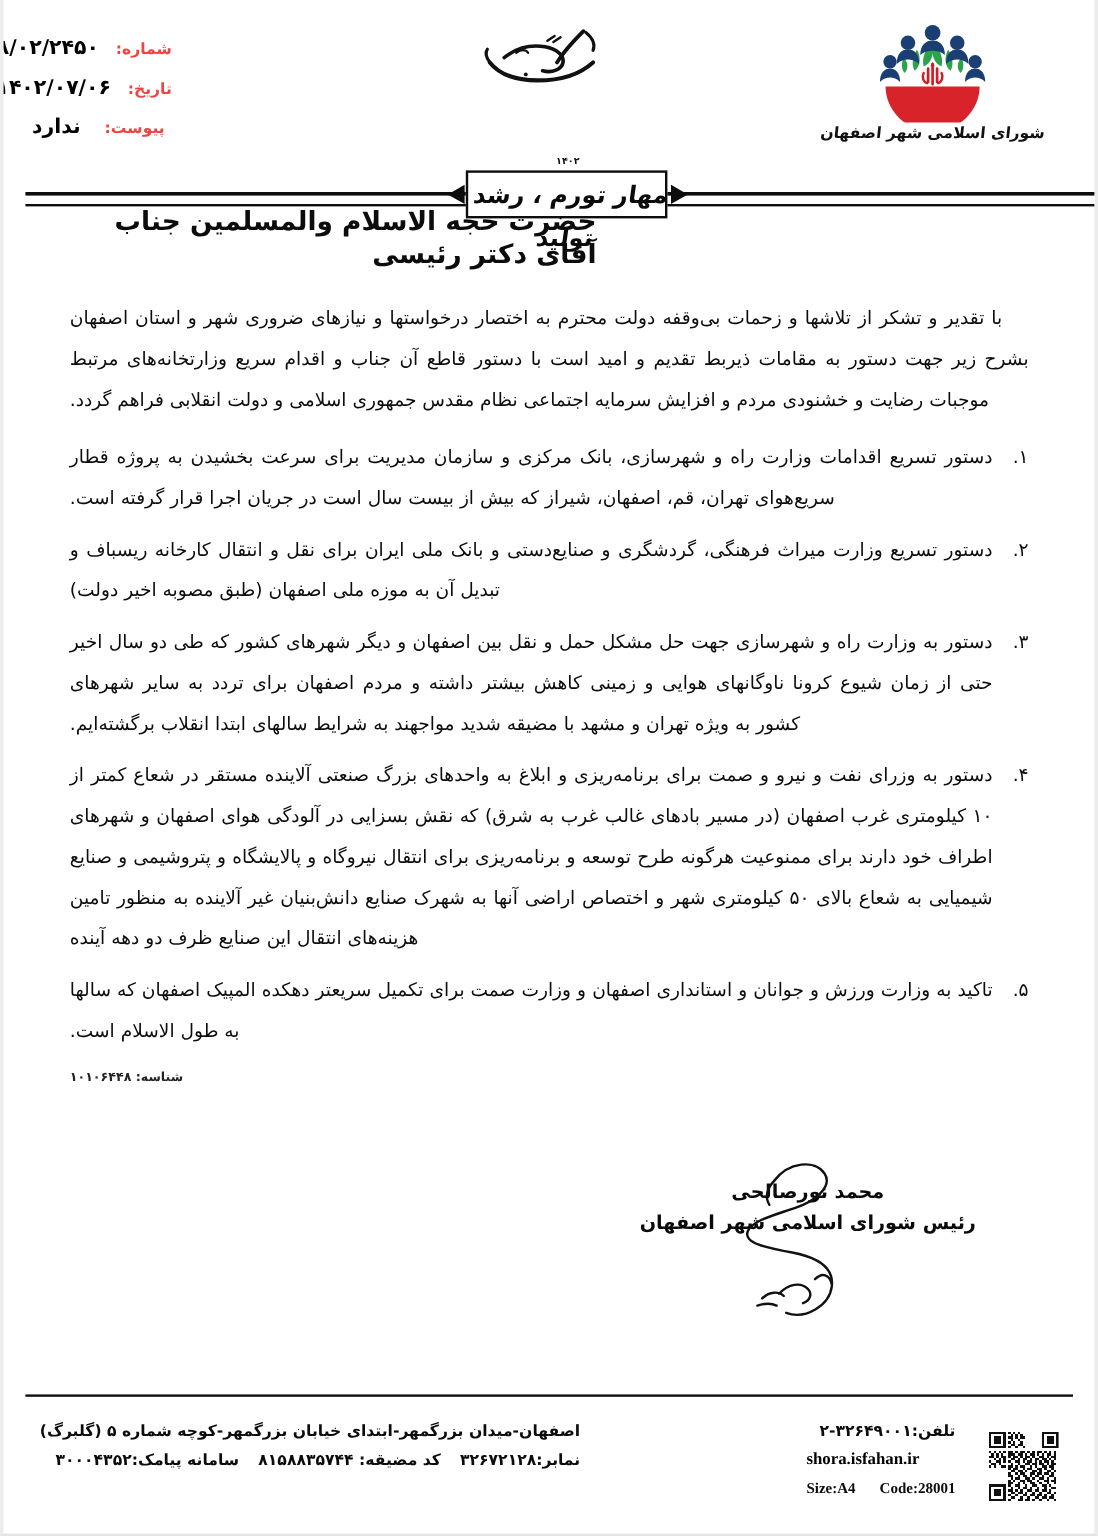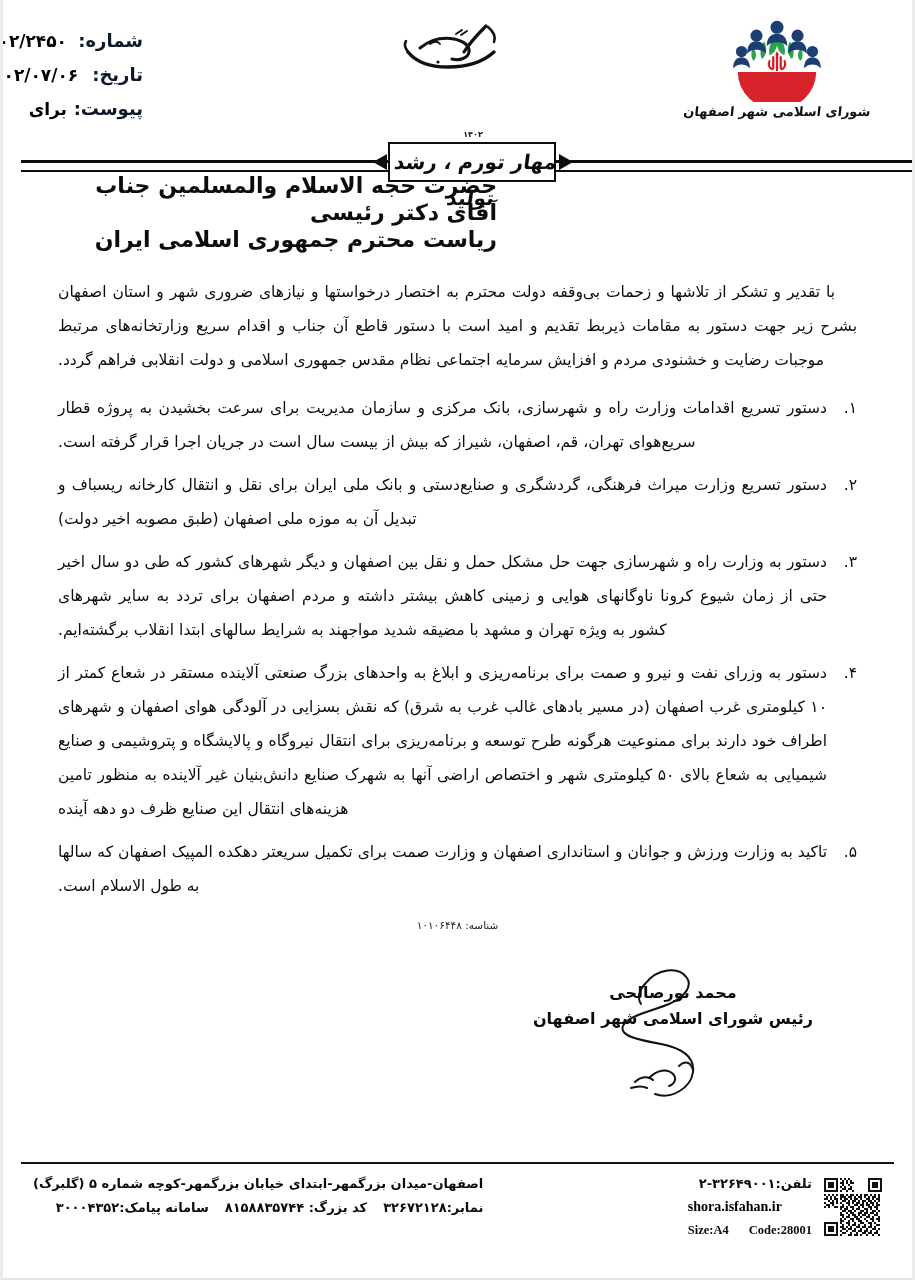--- a/index.html
+++ b/index.html
@@ -40,22 +40,22 @@
   }
   .hdr-row {
     display: flex;
     flex-direction: row;
     align-items: baseline;
     justify-content: flex-start;
     margin-bottom: 13px;
     padding-right: 160px;
   }
   .hdr-label {
-    font-size: 18px;
-    color: #0f172a;
+    font-size: 13px;
+    color: #ef4444;
     font-weight: 700;
     width: 62px;
     text-align: center;
     letter-spacing: .2px;
   }
   .hdr-value {
     font-size: 17px;
     color: #000;
     font-weight: 700;
     padding-right: 14px;
@@ -213,24 +213,25 @@
     flex: 1 1 auto;
     font-size: 15.5px;
     line-height: 34px;
     color: #0c0c0c;
     text-align: justify;
     text-align-last: left;
   }
 
   .tracking {
     margin-top: 10px;
-    text-align: center;
+    text-align: left;
     font-size: 10.5px;
     color: #222;
     letter-spacing: .2px;
+    font-weight: bold;
   }
 
   
   .sign-block {
     position: absolute;
     top: 980px;
     right: 0;
     left: 0;
     height: 160px;
   }
@@ -270,42 +271,42 @@
     height: 80px;
   }
   .footer-rule {
     position: absolute;
     top: 0;
     left: 18px; right: 18px;
     border-top: 2px solid #111;
   }
   .footer-inner {
     position: absolute;
-    top: 10px;
+    top: 20px;
     left: 30px;
     right: 30px;
     display: flex;
     flex-direction: row-reverse;
     align-items: flex-start;
     justify-content: space-between;
   }
   .f-right { text-align: right; direction: rtl; }
   .f-line {
     font-size: 13px;
     color: #0c0c0c;
     line-height: 24px;
     white-space: nowrap;
     font-weight: 600;
   }
   .f-line .sp { display:inline-block; width: 16px; }
   .f-left {
     display: flex;
     flex-direction: row-reverse;
-    align-items: center;
-    gap: 12px;
+    align-items: flex-end;
+    gap: 28px;
   }
   .f-left-text { text-align: right; direction: rtl; }
   .f-tel {
     font-size: 13px; color: #0c0c0c; line-height: 23px;
     font-weight: 600; white-space: nowrap; text-align:right;
   }
   .f-web {
     font-size: 14px; color: #000000; line-height: 24px;
     direction: ltr; text-align: left; font-weight: 700;
     font-family: "Liberation Serif", serif;
@@ -329,21 +330,21 @@
       <div class="hdr-row">
         <span class="hdr-label">شماره:</span>
         <span class="hdr-value">۲۸/۰۲/۲۴۵۰</span>
       </div>
       <div class="hdr-row">
         <span class="hdr-label">تاریخ:</span>
         <span class="hdr-value">۱۴۰۲/۰۷/۰۶</span>
       </div>
       <div class="hdr-row">
         <span class="hdr-label">پیوست:</span>
-        <span class="hdr-value">برای</span>
+        <span class="hdr-value">ندارد</span>
       </div>
     </div>
 
     <div class="basmala" title="باسمه تعالی">
       <svg viewBox="0 0 180 60" width="180" height="60" aria-hidden="true">
         <g fill="none" stroke="#111" stroke-linecap="round" stroke-linejoin="round">
           <path d="M118 8 C108 18 101 26 96 34" stroke-width="3.2"></path>
           <path d="M120 9 C126 14 128 19 126 24" stroke-width="2.6"></path>
           <path d="M52 30 C62 22 74 19 86 21 C96 23 102 28 101 34 C100 40 92 43 84 41" stroke-width="3"></path>
           <path d="M40 34 C48 44 62 49 80 49 C100 49 116 43 126 34" stroke-width="3.4"></path>
@@ -407,21 +408,20 @@
         <div class="slogan-year">۱۴۰۲</div>
         <div class="slogan-text">مهار تورم ، رشد تولید</div>
       </div>
     </div>
   </div>
 
   <div class="body-area">
 
     <div class="addressee">
       <div>حضرت حجه الاسلام والمسلمین جناب آقای دکتر رئیسی</div>
-      <div>ریاست محترم جمهوری اسلامی ایران</div>
     </div>
 
 
     <div class="intro">با تقدیر و تشکر از تلاشها و زحمات بی‌وقفه دولت محترم به اختصار درخواستها و نیازهای ضروری شهر و استان اصفهان بشرح زیر جهت دستور به مقامات ذیربط تقدیم و امید است با دستور قاطع آن جناب و اقدام سریع وزارتخانه‌های مرتبط موجبات رضایت و خشنودی مردم و افزایش سرمایه اجتماعی نظام مقدس جمهوری اسلامی و دولت انقلابی فراهم گردد.</div>
 
     <ol class="items">
       <li class="item">
         <span class="item-num">۱.</span>
         <span class="item-text">دستور تسریع اقدامات وزارت راه و شهرسازی، بانک مرکزی و سازمان مدیریت برای سرعت بخشیدن به پروژه قطار سریع‌هوای تهران، قم، اصفهان، شیراز که بیش از بیست سال است در جریان اجرا قرار گرفته است.</span>
       </li>
@@ -463,21 +463,21 @@
     </div>
   </div>
 
   <div class="footer">
     <div class="footer-rule"></div>
     <div class="footer-inner">
 
       <div class="f-right">
         <div class="f-line">اصفهان-میدان بزرگمهر-ابتدای خیابان بزرگمهر-کوچه شماره ۵ (گلبرگ)</div>
         <div class="f-line">
-          <span>نمابر:</span><span>۳۲۶۷۲۱۲۸</span><span class="sp"></span><span>کد بزرگ:</span>&nbsp;<span>۸۱۵۸۸۳۵۷۴۴</span><span class="sp"></span><span>سامانه پیامک:</span><span>۳۰۰۰۴۳۵۲</span>
+          <span>نمابر:</span><span>۳۲۶۷۲۱۲۸</span><span class="sp"></span><span>کد مضیقه:</span>&nbsp;<span>۸۱۵۸۸۳۵۷۴۴</span><span class="sp"></span><span>سامانه پیامک:</span><span>۳۰۰۰۴۳۵۲</span>
         </div>
       </div>
 
       <div class="f-left">
         <div class="f-left-text">
           <div class="f-tel">
             <span>تلفن:</span><span>۳۲۶۴۹۰۰۱-۲</span>
           </div>
           <div class="f-web">shora.isfahan.ir</div>
           <div class="f-meta">

